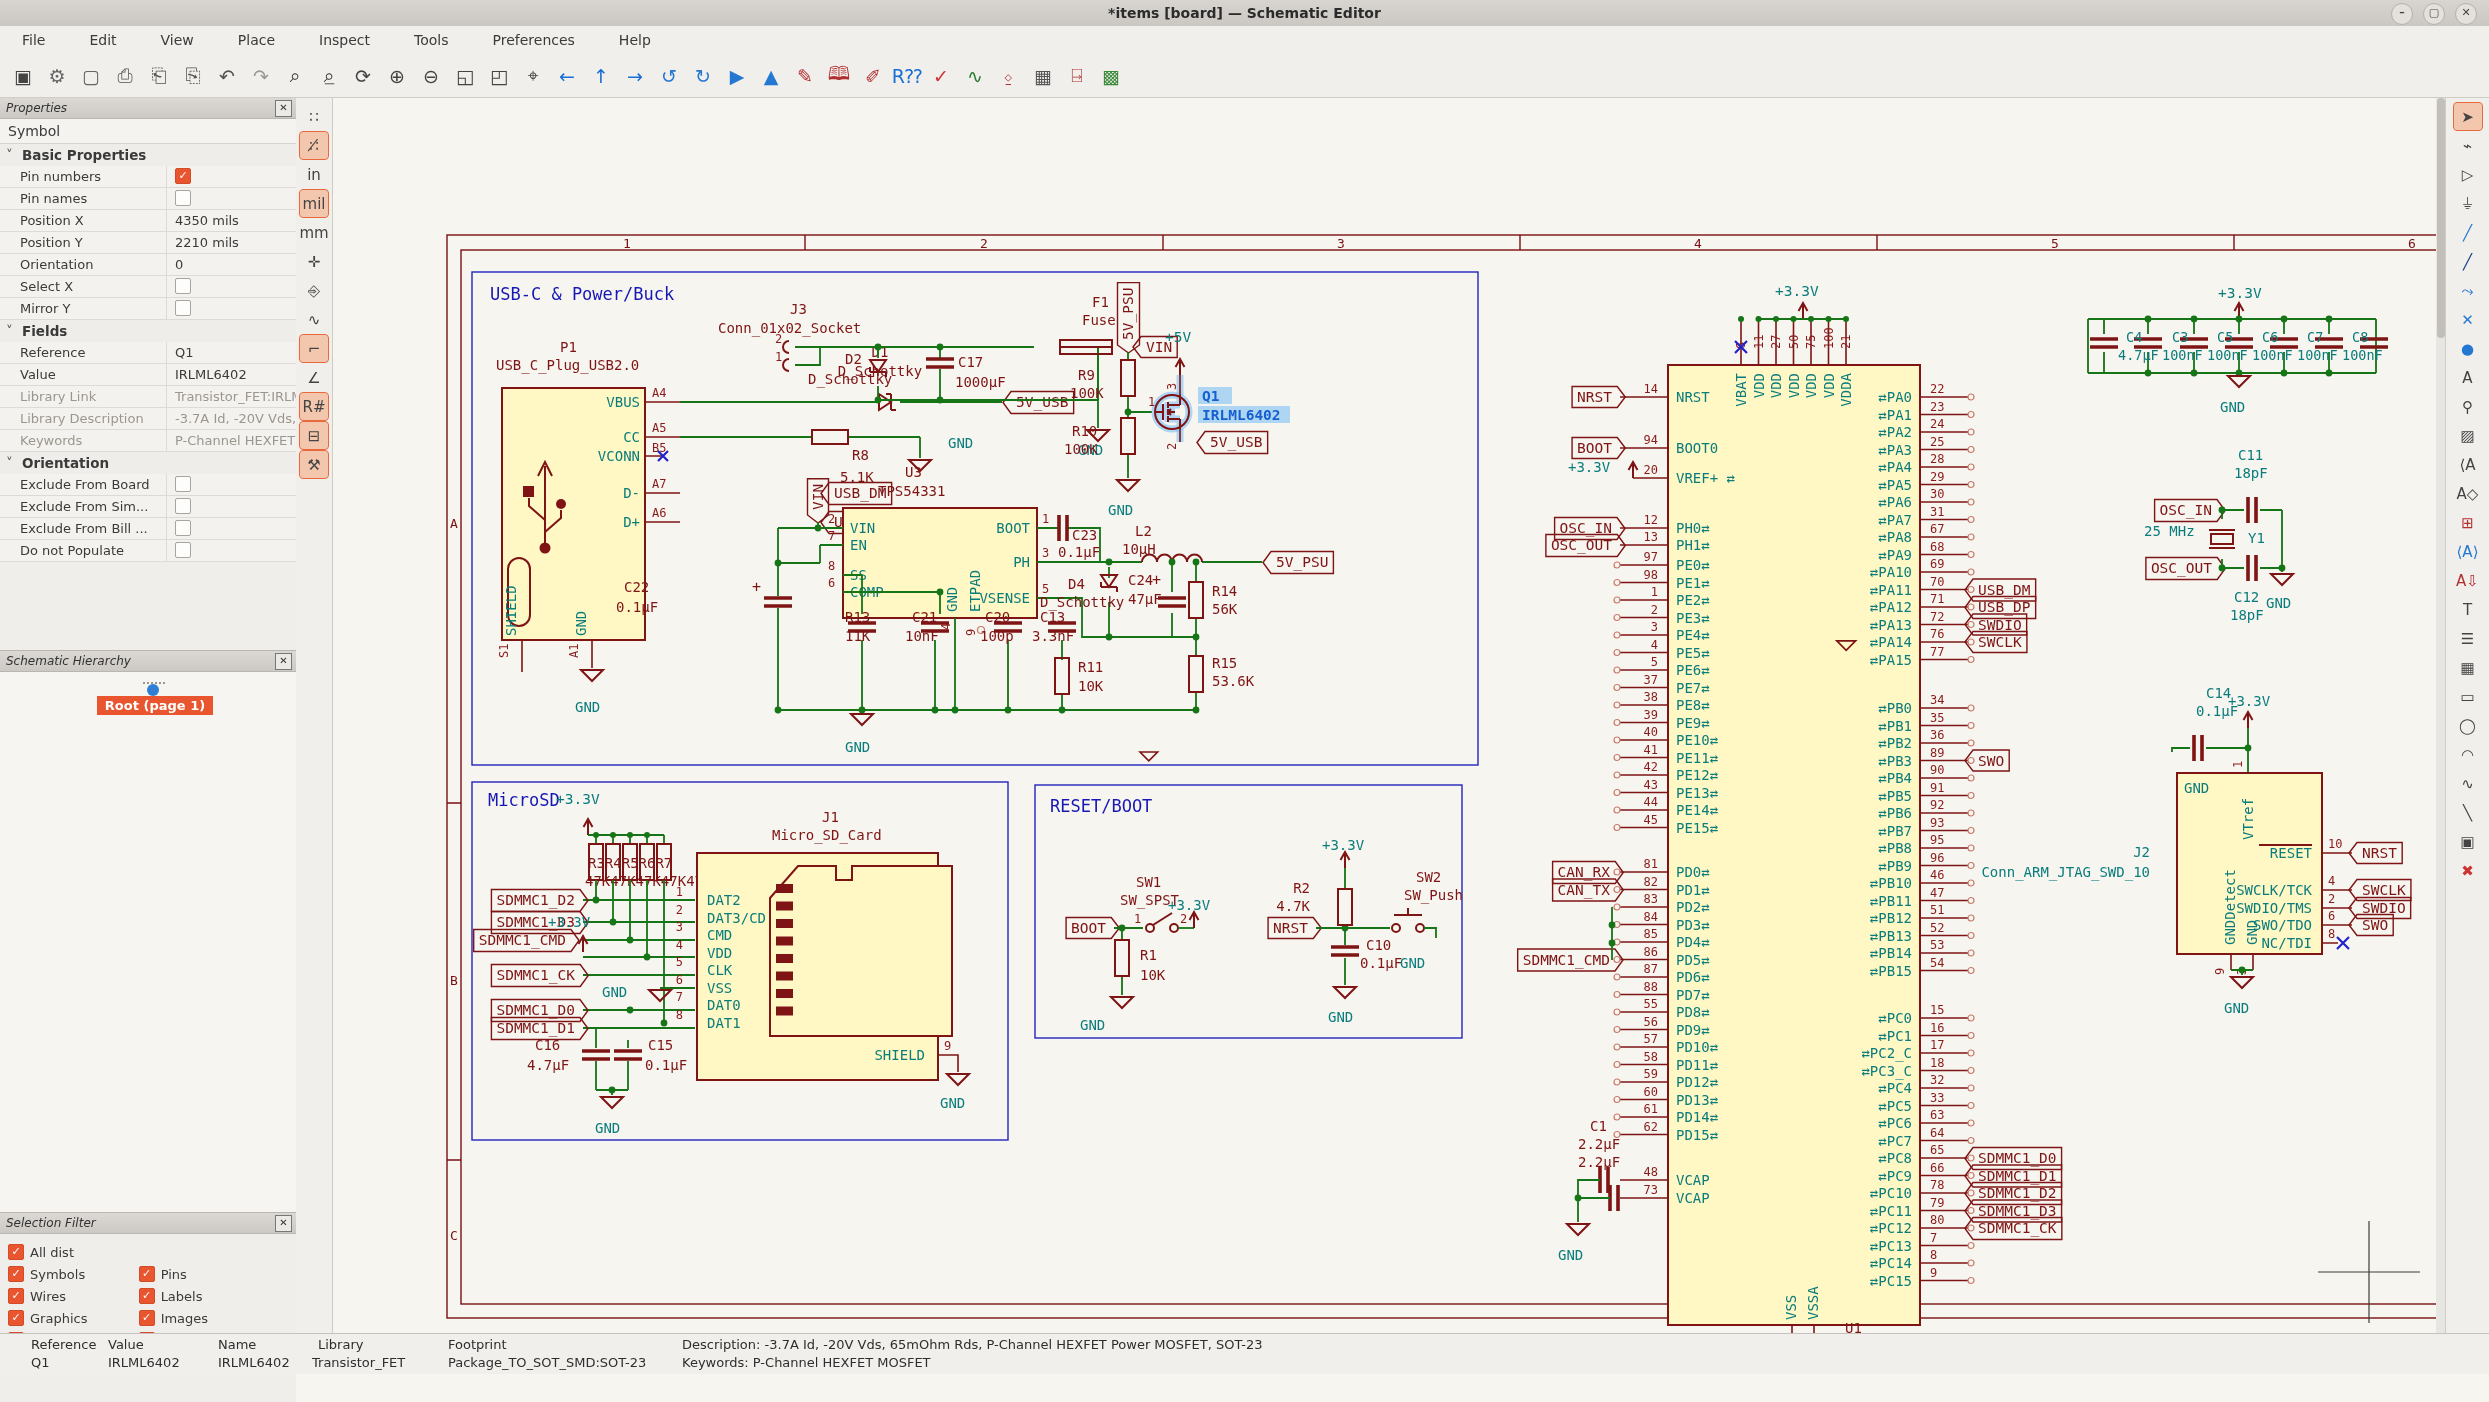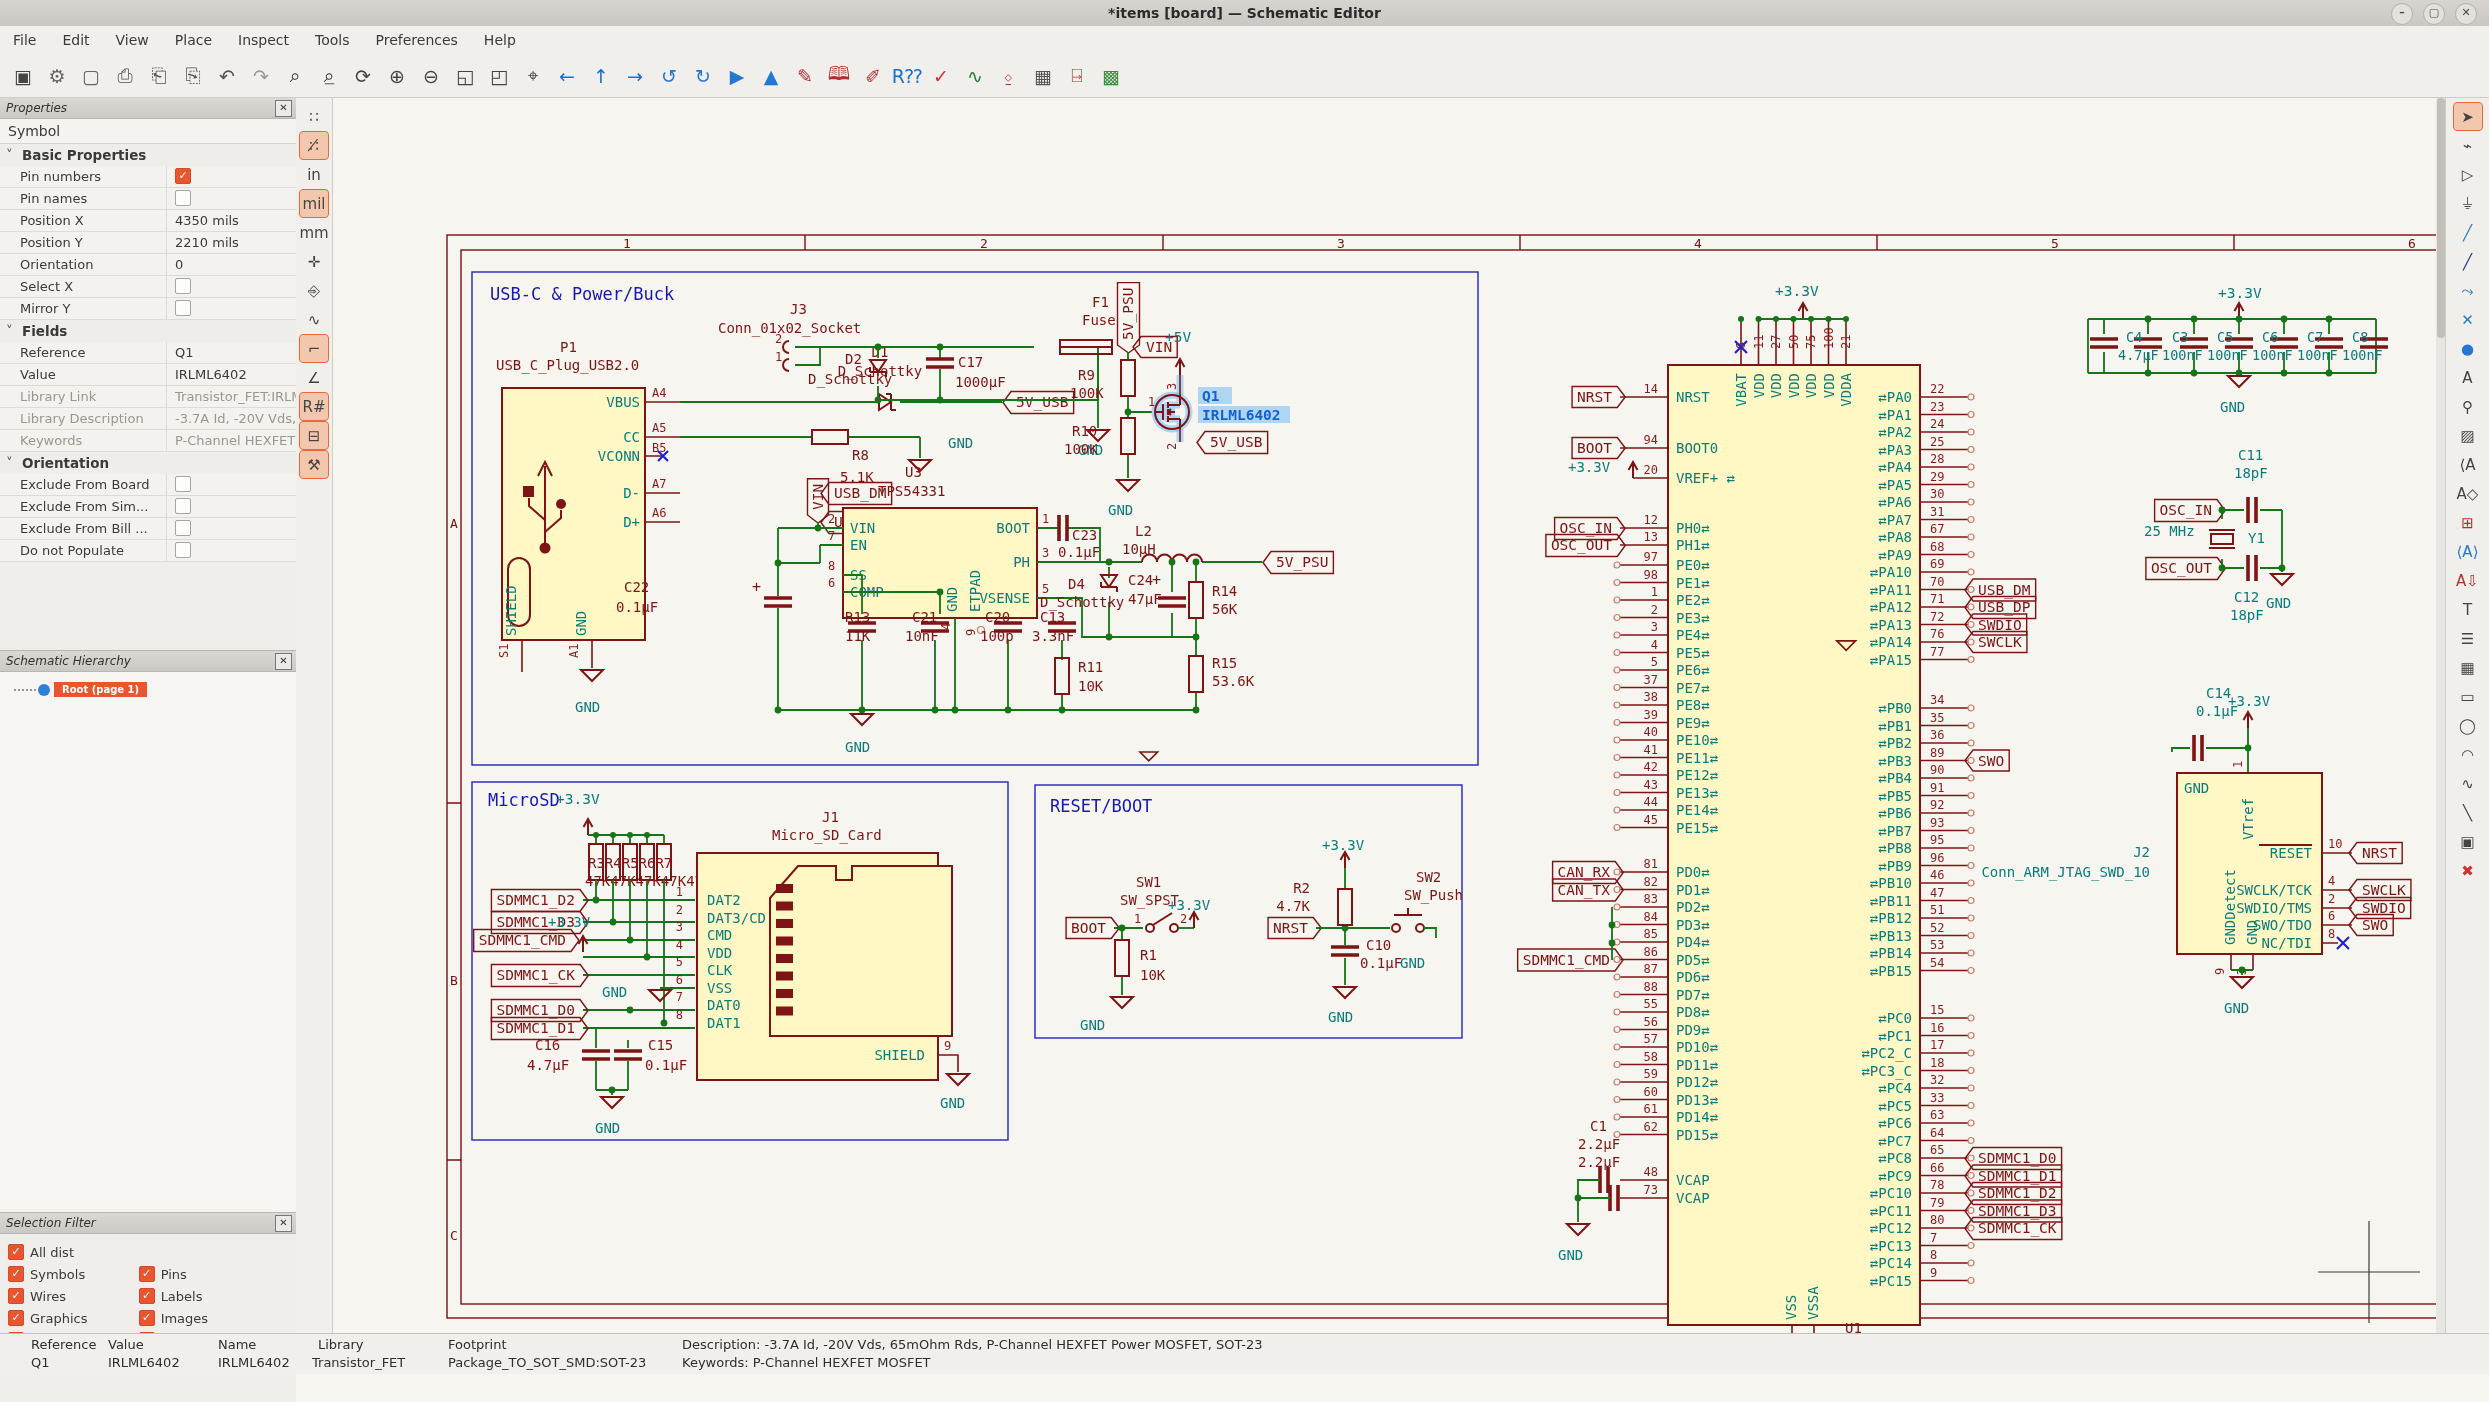--- a/index.html
+++ b/index.html
@@ -6,21 +6,21 @@
   #app{position:relative;width:2489px;height:1402px;background:#F6F5F0;overflow:hidden;
        font-family:"DejaVu Sans",sans-serif;color:#3a3a3a;}
   
   #titlebar{position:absolute;left:0;top:0;width:100%;height:26px;background:linear-gradient(#d8d5d1,#cbc8c4);
     border-bottom:1px solid #b2afaa;text-align:center;font-size:14px;font-weight:bold;line-height:26px;color:#2b2b2b;}
   .winbtns{position:absolute;right:12px;top:3px;display:flex;gap:10px;}
   .winbtn{width:20px;height:20px;border-radius:50%;background:#e4e1dd;border:1px solid #b5b1ac;
     font-size:11px;line-height:18px;text-align:center;color:#444;}
   #menubar{position:absolute;left:0;top:26px;width:100%;height:28px;background:#f1efec;border-bottom:1px solid #d8d5d0;
     display:flex;align-items:center;font-size:14px;}
-  #menubar .mitem{padding:0 13px;line-height:28px;}
+  #menubar .mitem{padding:0 22px;line-height:28px;}
   #toolbar{position:absolute;left:0;top:54px;width:100%;height:44px;background:#f1efec;border-bottom:1px solid #cfccc7;
     display:flex;align-items:center;padding-left:6px;box-sizing:border-box;}
   .tbi{width:32px;height:32px;margin:0 1px;border-radius:3px;display:flex;align-items:center;justify-content:center;
     font-size:19px;color:#555;}
   
   #leftpanel{position:absolute;left:0;top:98px;width:296px;bottom:68px;background:#f0eeea;border-right:1px solid #b9b5b0;font-size:13px;}
   .phead{height:20px;background:linear-gradient(#dcd9d4,#ccc9c4);border-bottom:1px solid #b9b5b0;
     font-size:12px;line-height:20px;padding-left:6px;position:relative;color:#333;font-style:italic;}
   .pclose{position:absolute;right:4px;top:2px;width:15px;height:15px;border:1px solid #777;font-size:10px;
     line-height:14px;text-align:center;background:#eceae6;}
@@ -28,21 +28,21 @@
   .psec{height:22px;line-height:22px;font-weight:bold;padding-left:22px;position:relative;background:#efede9;font-size:13.5px;}
   .psec:before{content:"˅";position:absolute;left:6px;top:0;font-weight:normal;color:#555;}
   .prow{display:flex;height:21px;line-height:21px;border-bottom:1px solid #dedbd6;background:#f4f2ee;}
   .prow .pl{width:146px;padding-left:20px;border-right:1px solid #dedbd6;overflow:hidden;white-space:nowrap;}
   .prow .pv{flex:1;padding-left:8px;overflow:hidden;white-space:nowrap;}
   .gray .pl,.gray .pv{color:#9b978f;}
   .cb{display:inline-block;width:14px;height:14px;border:1px solid #a9a49d;border-radius:2px;background:#fdfdfc;
     vertical-align:middle;margin-top:-3px;}
   .cb.on{background:#E9552F;border-color:#d34c27;color:#fff;font-size:11px;line-height:14px;text-align:center;font-weight:bold;}
   #hierpanel{position:absolute;left:0;top:552px;width:296px;height:562px;border-top:1px solid #b9b5b0;background:#f7f5f2;}
-  .rootitem{margin:10px 0 0 14px;display:flex;align-items:center;font-size:10px;}
+  .rootitem{margin:10px 0 0 14px;display:flex;align-items:center;font-size:13px;flex-direction:column;}
   .dotline{width:22px;border-top:2px dotted #9a968f;margin-right:2px;}
   .treedot{width:12px;height:12px;border-radius:50%;background:#2f7fd6;margin-right:4px;}
   .rootlabel{background:#E9552F;color:#fff;font-weight:bold;padding:2px 8px;}
   #filterpanel{position:absolute;left:0;top:1114px;width:296px;height:220px;border-top:1px solid #b9b5b0;background:#f0eeea;}
   #filteritems{display:flex;flex-wrap:wrap;padding:8px 4px 0 8px;}
   .fitem{width:46%;height:22px;line-height:22px;font-size:13px;display:flex;align-items:center;gap:6px;}
   .fitem:first-child{width:100%;}
   
   #lefttoolbar{position:absolute;left:296px;top:98px;width:36px;bottom:68px;background:#f1efec;border-right:1px solid #cfccc7;
     display:flex;flex-direction:column;align-items:center;padding-top:4px;}

